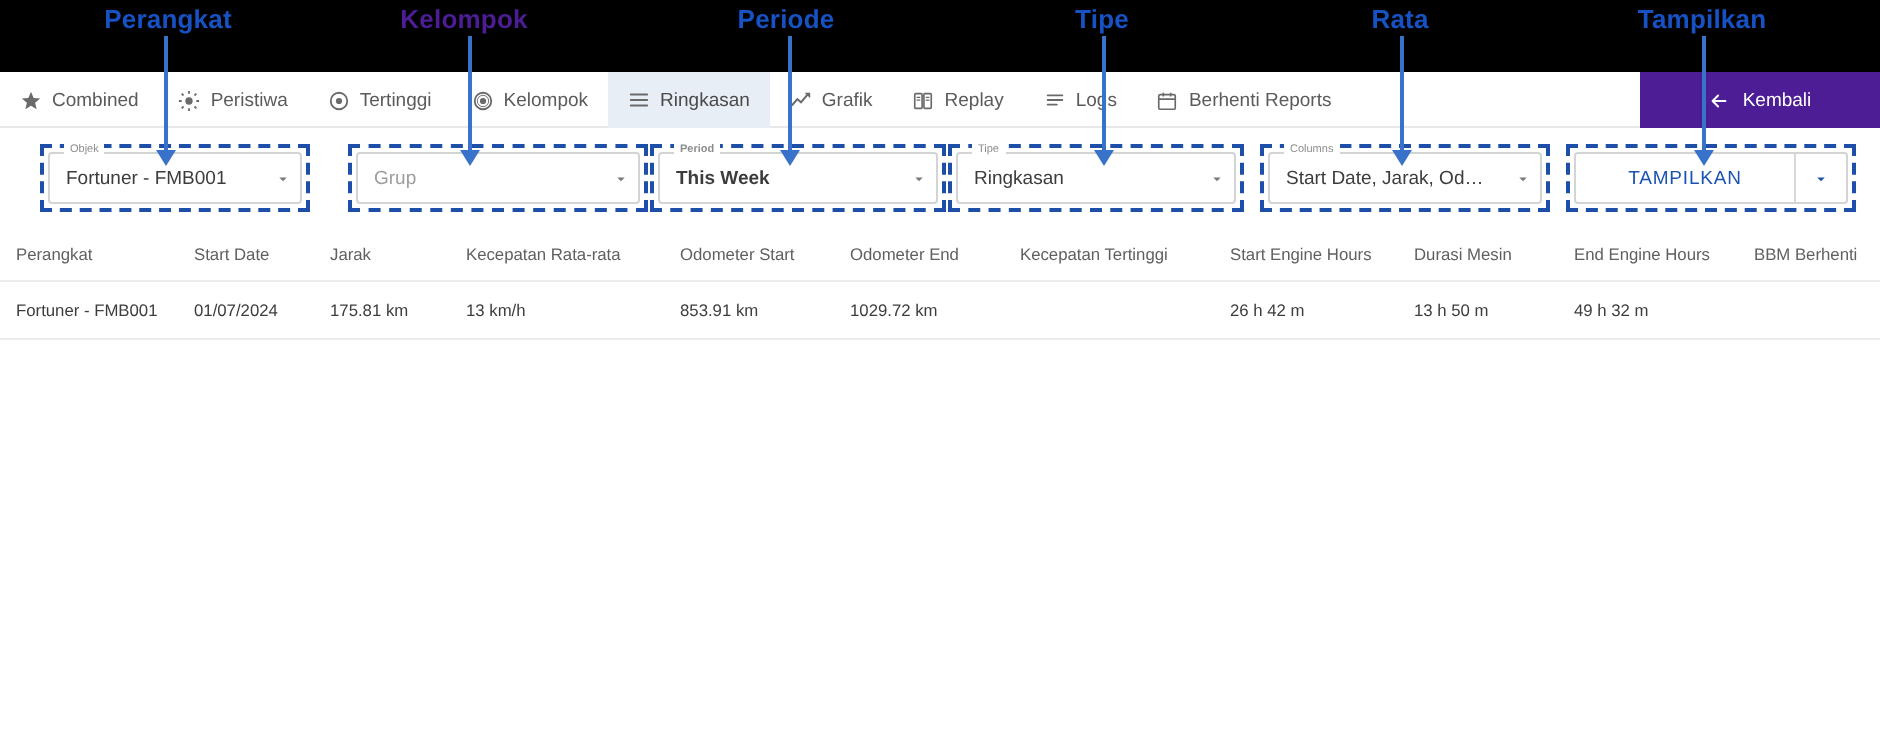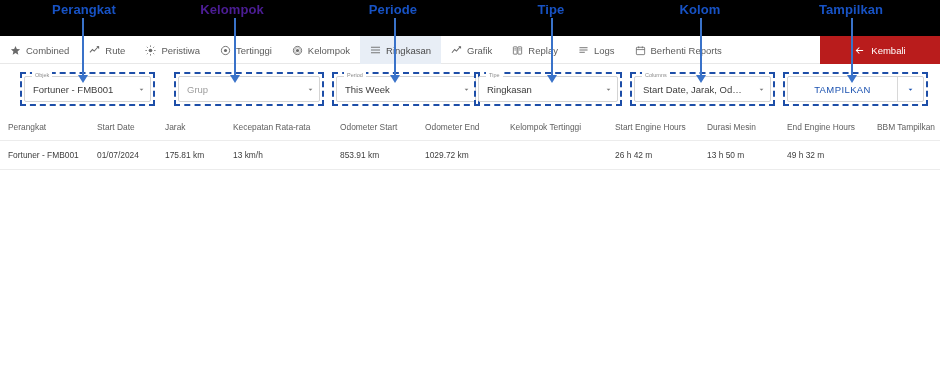--- a/index.html
+++ b/index.html
@@ -139,30 +139,20 @@
     <div class="tab">
       <span class="ico">
         <svg viewBox="0 0 24 24" width="11" height="11">
           <path fill="currentColor" d="M12 17.3l-6.2 3.7 1.7-7L2 9.2l7.1-.6L12 2l2.9 6.6 7.1.6-5.5 4.8 1.7 7z"></path>
         </svg>
       </span>
       <span>Combined</span>
     </div>
     <div class="tab">
       <span class="ico">
-        <svg viewBox="0 0 24 24" width="12" height="12">
-          <path fill="none" stroke="currentColor" stroke-width="2.2" d="M2 17l5.5-6 4 3.5L19 6"></path>
-          <path fill="currentColor" d="M16 4h6v6l-2.2-2.2L22 10"></path>
-          <path fill="currentColor" d="M17 4h5v5l-5-5z"></path>
-        </svg>
-      </span>
-      <span>Rute</span>
-    </div>
-    <div class="tab">
-      <span class="ico">
         <svg viewBox="0 0 24 24" width="11" height="11">
           <circle cx="12" cy="12" r="4" fill="currentColor"></circle>
           <path stroke="currentColor" stroke-width="2" d="M12 1v3M12 20v3M1 12h3M20 12h3M4 4l2 2M18 18l2 2M20 4l-2 2M6 18l-2 2"></path>
         </svg>
       </span>
       <span>Peristiwa</span>
     </div>
     <div class="tab">
       <span class="ico">
         <svg viewBox="0 0 24 24" width="11" height="11">
@@ -220,21 +210,21 @@
     <div class="tab">
       <span class="ico">
         <svg viewBox="0 0 24 24" width="11" height="11">
           <rect x="3" y="5" width="18" height="16" rx="1.5" fill="none" stroke="currentColor" stroke-width="1.8"></rect>
           <path stroke="currentColor" stroke-width="1.8" d="M3 10h18M8 3v4M16 3v4"></path>
         </svg>
       </span>
       <span>Berhenti Reports</span>
     </div>
     <div id="tab-gap"></div>
-    <div id="back-button" style="background: #b91c1c;">
+    <div id="back-button" style="background: #4c1d95;">
       <span class="ico">
         <svg viewBox="0 0 24 24" width="11" height="11">
           <path fill="none" stroke="currentColor" stroke-width="2.2" stroke-linecap="round" stroke-linejoin="round" d="M19 12H5m0 0l6-6m-6 6l6 6"></path>
         </svg>
       </span>
       <span>Kembali</span>
     </div>
   </div>
 
 <div id="controls-row">
@@ -252,21 +242,21 @@
     <div class="anno-box" style="left: 174px; width: 150px;">
       <div class="field">
         <span class="field-value placeholder">Grup</span>
         <span class="caret">
           <svg viewBox="0 0 24 24" width="9" height="9">
             <path fill="currentColor" d="M7 10l5 5 5-5z"></path>
           </svg>
         </span>
       </div>
     </div>
-    <div class="anno-box" style="left: 332px; width: 148px;">
+    <div class="anno-box" style="left: 325px; width: 148px; font-weight: bold;">
       <div class="field">
         <span class="field-label">Period</span>
         <span class="field-value">This Week</span>
         <span class="caret">
           <svg viewBox="0 0 24 24" width="9" height="9">
             <path fill="currentColor" d="M7 10l5 5 5-5z"></path>
           </svg>
         </span>
       </div>
     </div>
@@ -319,25 +309,25 @@
       <col style="width: 63px;">
     </colgroup>
   <thead>
       <tr>
         <th>Perangkat</th>
         <th>Start Date</th>
         <th>Jarak</th>
         <th>Kecepatan Rata-rata</th>
         <th>Odometer Start</th>
         <th>Odometer End</th>
-        <th>Kelompok Tertinggi</th>
+        <th>Kecepatan Tertinggi</th>
         <th>Start Engine Hours</th>
         <th>Durasi Mesin</th>
         <th>End Engine Hours</th>
-        <th>BBM Tampilkan</th>
+        <th>BBM Berhenti</th>
       </tr>
     </thead>
   <tbody>
       <tr>
         <td>Fortuner - FMB001</td>
         <td>01/07/2024</td>
         <td>175.81 km</td>
         <td>13 km/h</td>
         <td>853.91 km</td>
         <td>1029.72 km</td>
@@ -353,17 +343,17 @@
 <div id="annotation-band" style="background: rgb(0, 0, 0);"></div>
 <div id="annotation-layer">
     <div class="anno-label" style="left: 84px; color: rgb(23, 82, 196);">Perangkat</div>
     <div class="anno-arrow" style="left: 82px; height: 58px; background: rgb(57, 114, 201);"></div>
     <div class="anno-label" style="left: 232px; color: #4c1d95;">Kelompok</div>
     <div class="anno-arrow" style="left: 234px; height: 58px; background: rgb(57, 114, 201);"></div>
     <div class="anno-label" style="left: 393px; color: rgb(23, 82, 196);">Periode</div>
     <div class="anno-arrow" style="left: 394px; height: 58px; background: rgb(57, 114, 201);"></div>
     <div class="anno-label" style="left: 551px; color: rgb(23, 82, 196);">Tipe</div>
     <div class="anno-arrow" style="left: 551px; height: 58px; background: rgb(57, 114, 201);"></div>
-    <div class="anno-label" style="left: 700px; color: rgb(23, 82, 196);">Kolom</div>
+    <div class="anno-label" style="left: 700px; color: rgb(23, 82, 196);">Rata</div>
     <div class="anno-arrow" style="left: 700px; height: 58px; background: rgb(57, 114, 201);"></div>
     <div class="anno-label" style="left: 851px; color: rgb(23, 82, 196);">Tampilkan</div>
     <div class="anno-arrow" style="left: 851px; height: 58px; background: rgb(57, 114, 201);"></div>
   </div>
 
 </body></html>

